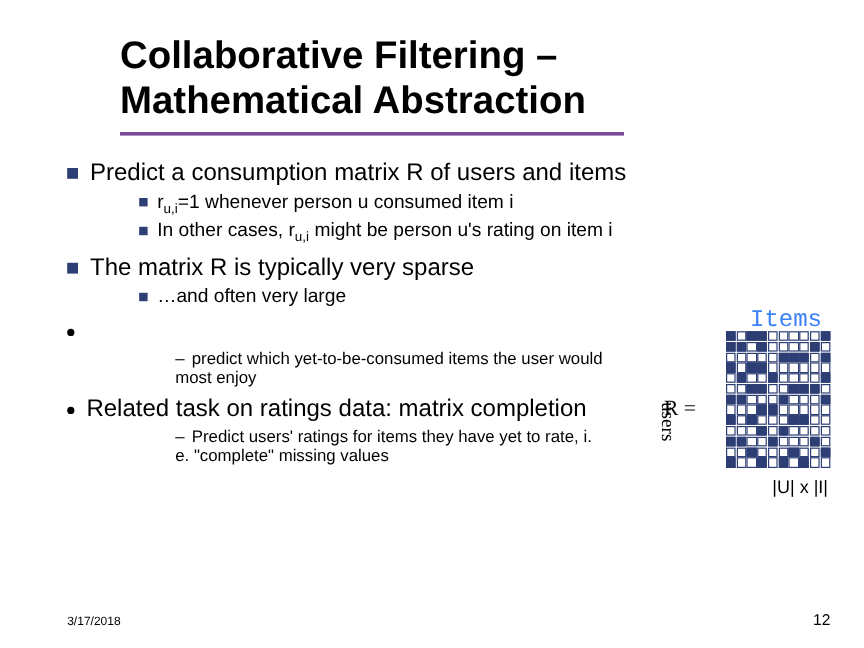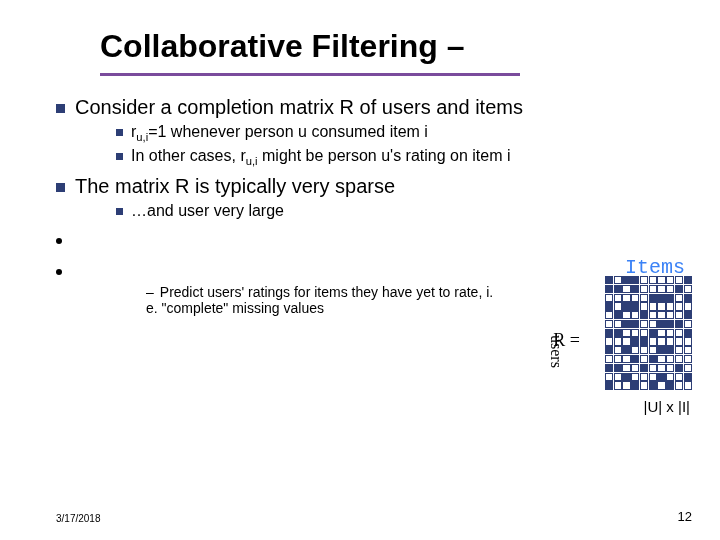--- a/index.html
+++ b/index.html
@@ -121,52 +121,58 @@
   }
   .contentwrap { width: 480px; }
 </style>
 </head>
 <body>
 
 <div class="slide">
 
   <h1 class="title">
     <span>Collaborative Filtering –</span><br>
+    <span>Mathematical Abstraction</span>
   </h1>
   <div class="underline"></div>
 
   <ul class="lvl1">
     <li>
-      <span class="square"></span><span>Consider a completion matrix R of users and items</span>
+      <span class="square"></span><span>Predict a consumption matrix R of users and items</span>
       <ul class="lvl2">
         <li>
           <span class="square-sm"></span><span>r</span><sub>u,i</sub><span>=1 whenever person u consumed item i</span>
         </li>
         <li>
           <span class="square-sm"></span><span>In other cases, r</span><sub>u,i</sub><span> might be person u's rating on item i</span>
         </li>
       </ul>
     </li>
     <li>
       <span class="square"></span><span>The matrix R is typically very sparse</span>
       <ul class="lvl2">
         <li>
-          <span class="square-sm"></span><span>…and user very large</span>
+          <span class="square-sm"></span><span>…and often very large</span>
         </li>
       </ul>
     </li>
   </ul>
 
   <div class="contentwrap">
   <ul class="lvl1">
     <li>
       <span class="dot"></span>
+      <ul class="lvl3">
+        <li>
+          <span class="dash">–</span><span>predict which yet-to-be-consumed items the user would most enjoy</span>
+        </li>
+      </ul>
     </li>
     <li>
-      <span class="dot"></span>
+      <span class="dot"></span><span>Related task on ratings data: matrix completion</span>
       <ul class="lvl3">
         <li>
           <span class="dash">–</span><span>Predict users' ratings for items they have yet to rate, i. e. "complete" missing values</span>
         </li>
       </ul>
     </li>
   </ul>
   </div>
 
   <div class="items-label">Items</div>

